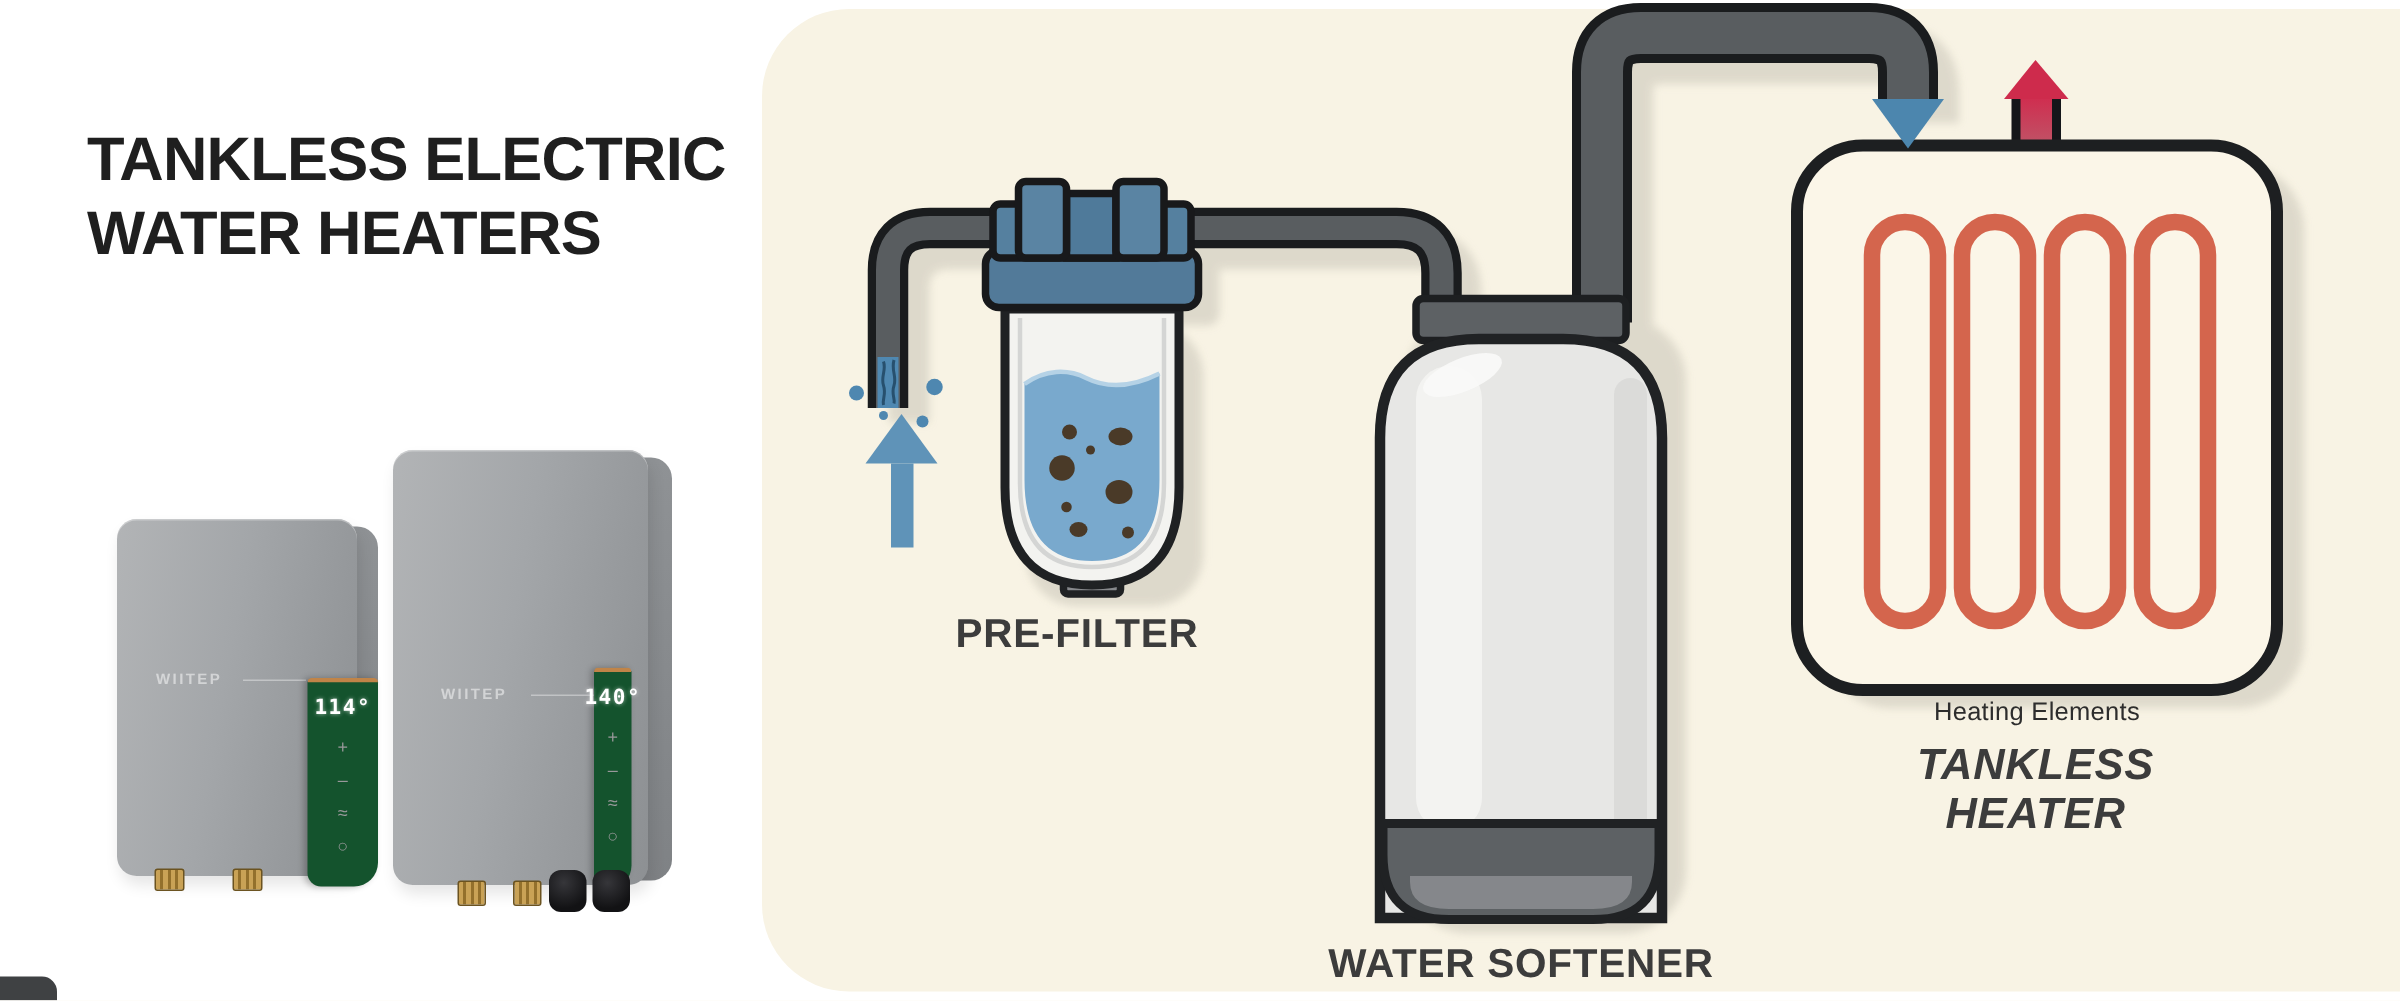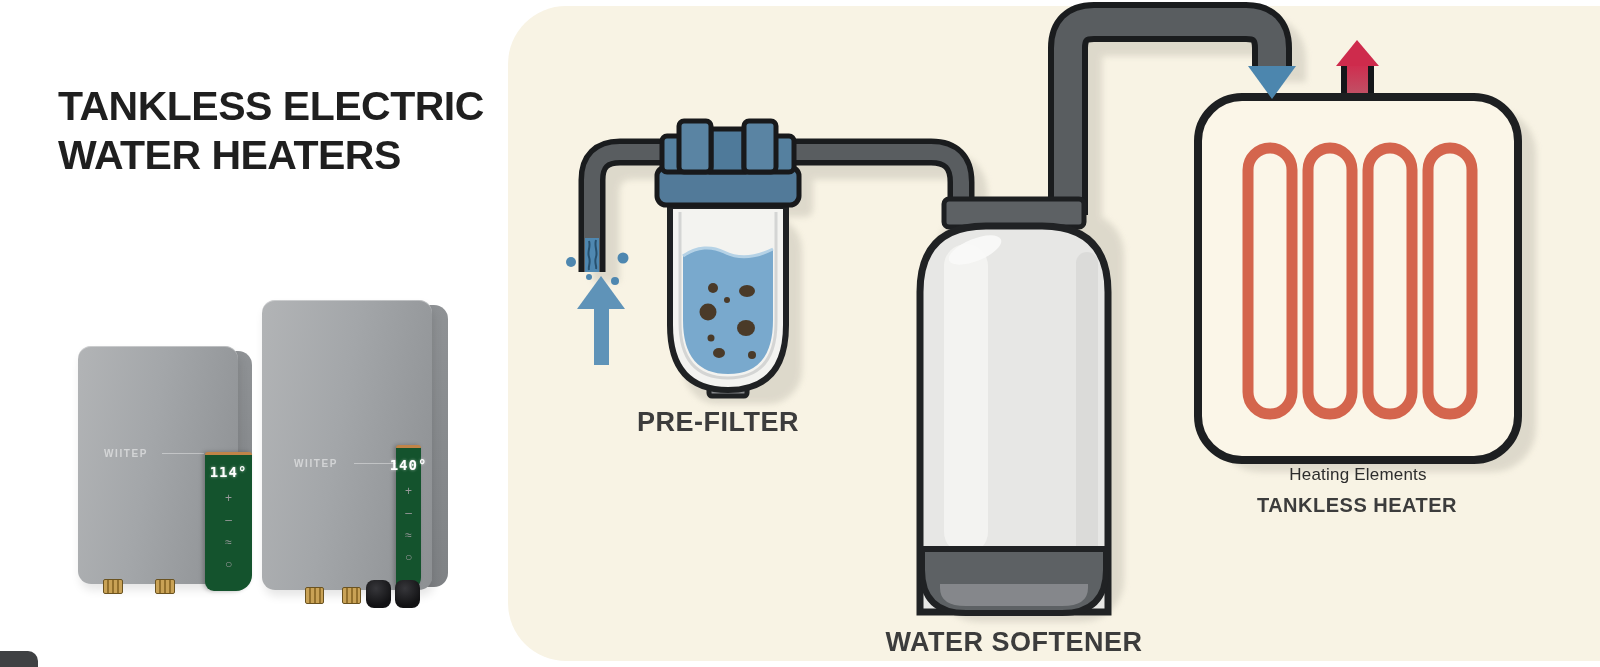--- a/index.html
+++ b/index.html
@@ -174,16 +174,16 @@
         <rect x="1308" y="148" width="44" height="266" rx="22"></rect>
         <rect x="1368" y="148" width="44" height="266" rx="22"></rect>
         <rect x="1428" y="148" width="44" height="266" rx="22"></rect>
       </g>
       <polygon points="1248,66 1296,66 1272,99" fill="#4c86ae"></polygon>
     </g>
   </svg>
 
   <div class="dlabel" style="left:854px;top:627px;width:320px;font-size:27px;">WATER SOFTENER</div>
   <div class="dlabel" style="left:598px;top:407px;width:240px;font-size:27px;">PRE-FILTER</div>
-  <div class="dlabel" style="left:1217px;top:494px;width:280px;font-size:20px;">TANKLESS HEATER</div>
+  <div class="dlabel" style="left:1217px;top:494px;width:280px;font-size:29px;font-style:italic;">TANKLESS HEATER</div>
   <div class="dlabel small" style="left:1258px;top:424px;width:200px;font-size:17px;margin-top:41px;">Heating Elements</div>
 
 </div>
 
 </body></html>

